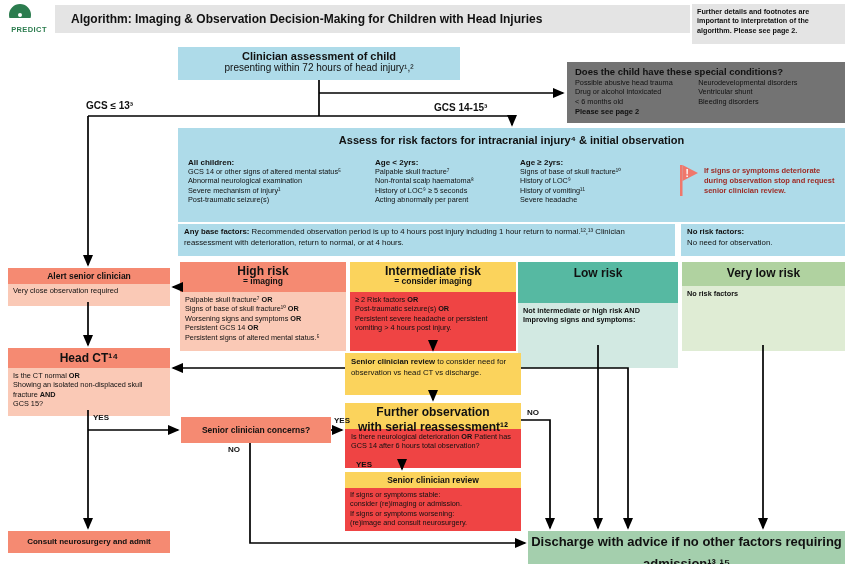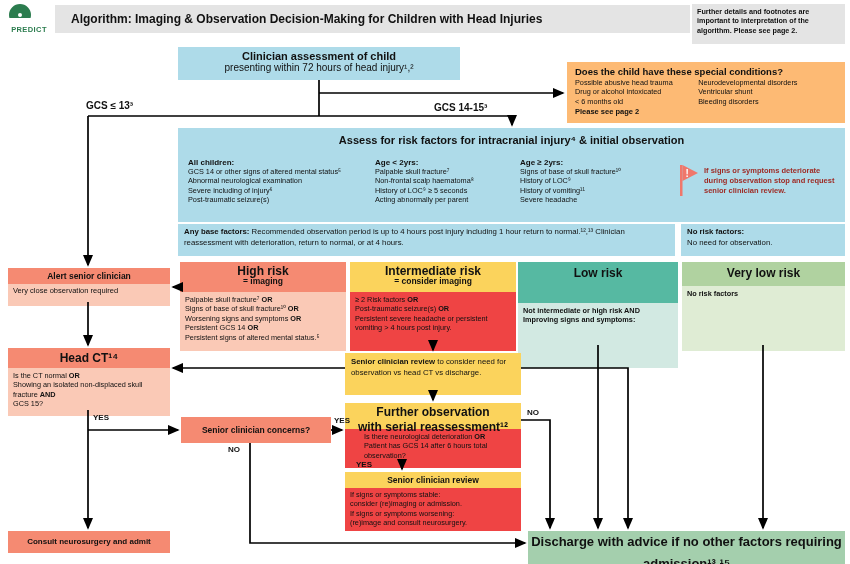--- a/index.html
+++ b/index.html
@@ -3,21 +3,21 @@
 <meta charset="utf-8">
 <style>
   html,body{margin:0;padding:0}
   body{width:850px;height:564px;position:relative;background:#fff;
        font-family:"Liberation Sans",sans-serif;color:#111;overflow:hidden}
   .abs{position:absolute;box-sizing:border-box}
   .b{font-weight:bold}
   .ctr{text-align:center}
   .hdrbar{background:#e4e4e4}
   .blue{background:#aedbe9}
-  .purple{background:#fdba74}
+  .purple{background:#737373}
   .sal-h{background:#f58a72}
   .sal-b{background:#fac9b6}
   .yel-h{background:#fbd35c}
   .yel-b{background:#ef4444}
   .teal-h{background:#56b9a2}
   .teal-b{background:#d2e9e2}
   .grn-h{background:#b0d2a0}
   .grn-b{background:#dfecd4}
   .dis{background:#a4cfad}
   .items{font-size:7.3px;line-height:1.3}
@@ -68,21 +68,21 @@
   <div class="b" style="font-size:7.5px;margin-top:1px">Please see page 2</div>
 </div>
 
 <div class="abs box blue" style="left:178px;top:128px;width:667px;height:94px">
   <div class="b ctr" style="font-size:11px;padding-top:6px">Assess for risk factors for intracranial injury⁴ &amp; initial observation</div>
   <div class="abs" style="left:10px;top:30px;width:180px">
     <div class="b" style="font-size:8px">All children:</div>
     <div class="items">
       <div>GCS 14 or other signs of altered mental status⁵</div>
       <div>Abnormal neurological examination</div>
-      <div>Severe including of injury⁶</div>
+      <div>Severe mechanism of injury¹</div>
       <div>Post-traumatic seizure(s)</div>
     </div>
   </div>
   <div class="abs" style="left:197px;top:30px;width:138px">
     <div class="b" style="font-size:8px">Age &lt; 2yrs:</div>
     <div class="items">
       <div>Palpable skull fracture⁷</div>
       <div>Non-frontal scalp haematoma⁸</div>
       <div>History of LOC⁹ ≥ 5 seconds</div>
       <div>Acting abnormally per parent</div>
@@ -180,21 +180,21 @@
   <span class="b">Senior clinician review</span><span> to consider need for observation vs head CT vs discharge.</span>
 </div>
 
 <div class="abs box sal-h ctr b" style="left:181px;top:417px;width:150px;height:26px;font-size:8.5px;line-height:26px">Senior clinician concerns?</div>
 
 <div class="abs box" style="left:345px;top:403px;width:176px;height:57px">
   <div class="yel-h ctr b" style="height:24px;font-size:12px;padding-top:2px;line-height:1.25">
     <div>Further observation</div>
     <div>with serial reassessment¹²</div>
   </div>
-  <div class="yel-b items" style="height:33px;padding:3px 19px">
+  <div class="yel-b items" style="height:33px;padding:3px 6px">
     <div class="bold-or">Is there neurological deterioration <b>OR</b> Patient has GCS 14 after 6 hours total observation?</div>
   </div>
 </div>
 
 <div class="abs box" style="left:345px;top:472px;width:176px;height:55px">
   <div class="yel-h ctr b" style="height:16px;font-size:8.5px;line-height:16px">Senior clinician review</div>
   <div class="yel-b items" style="height:39px;padding:2px 5px">
     <div>If signs or symptoms stable:</div>
     <div>consider (re)imaging or admission.</div>
     <div>If signs or symptoms worsening:</div>

